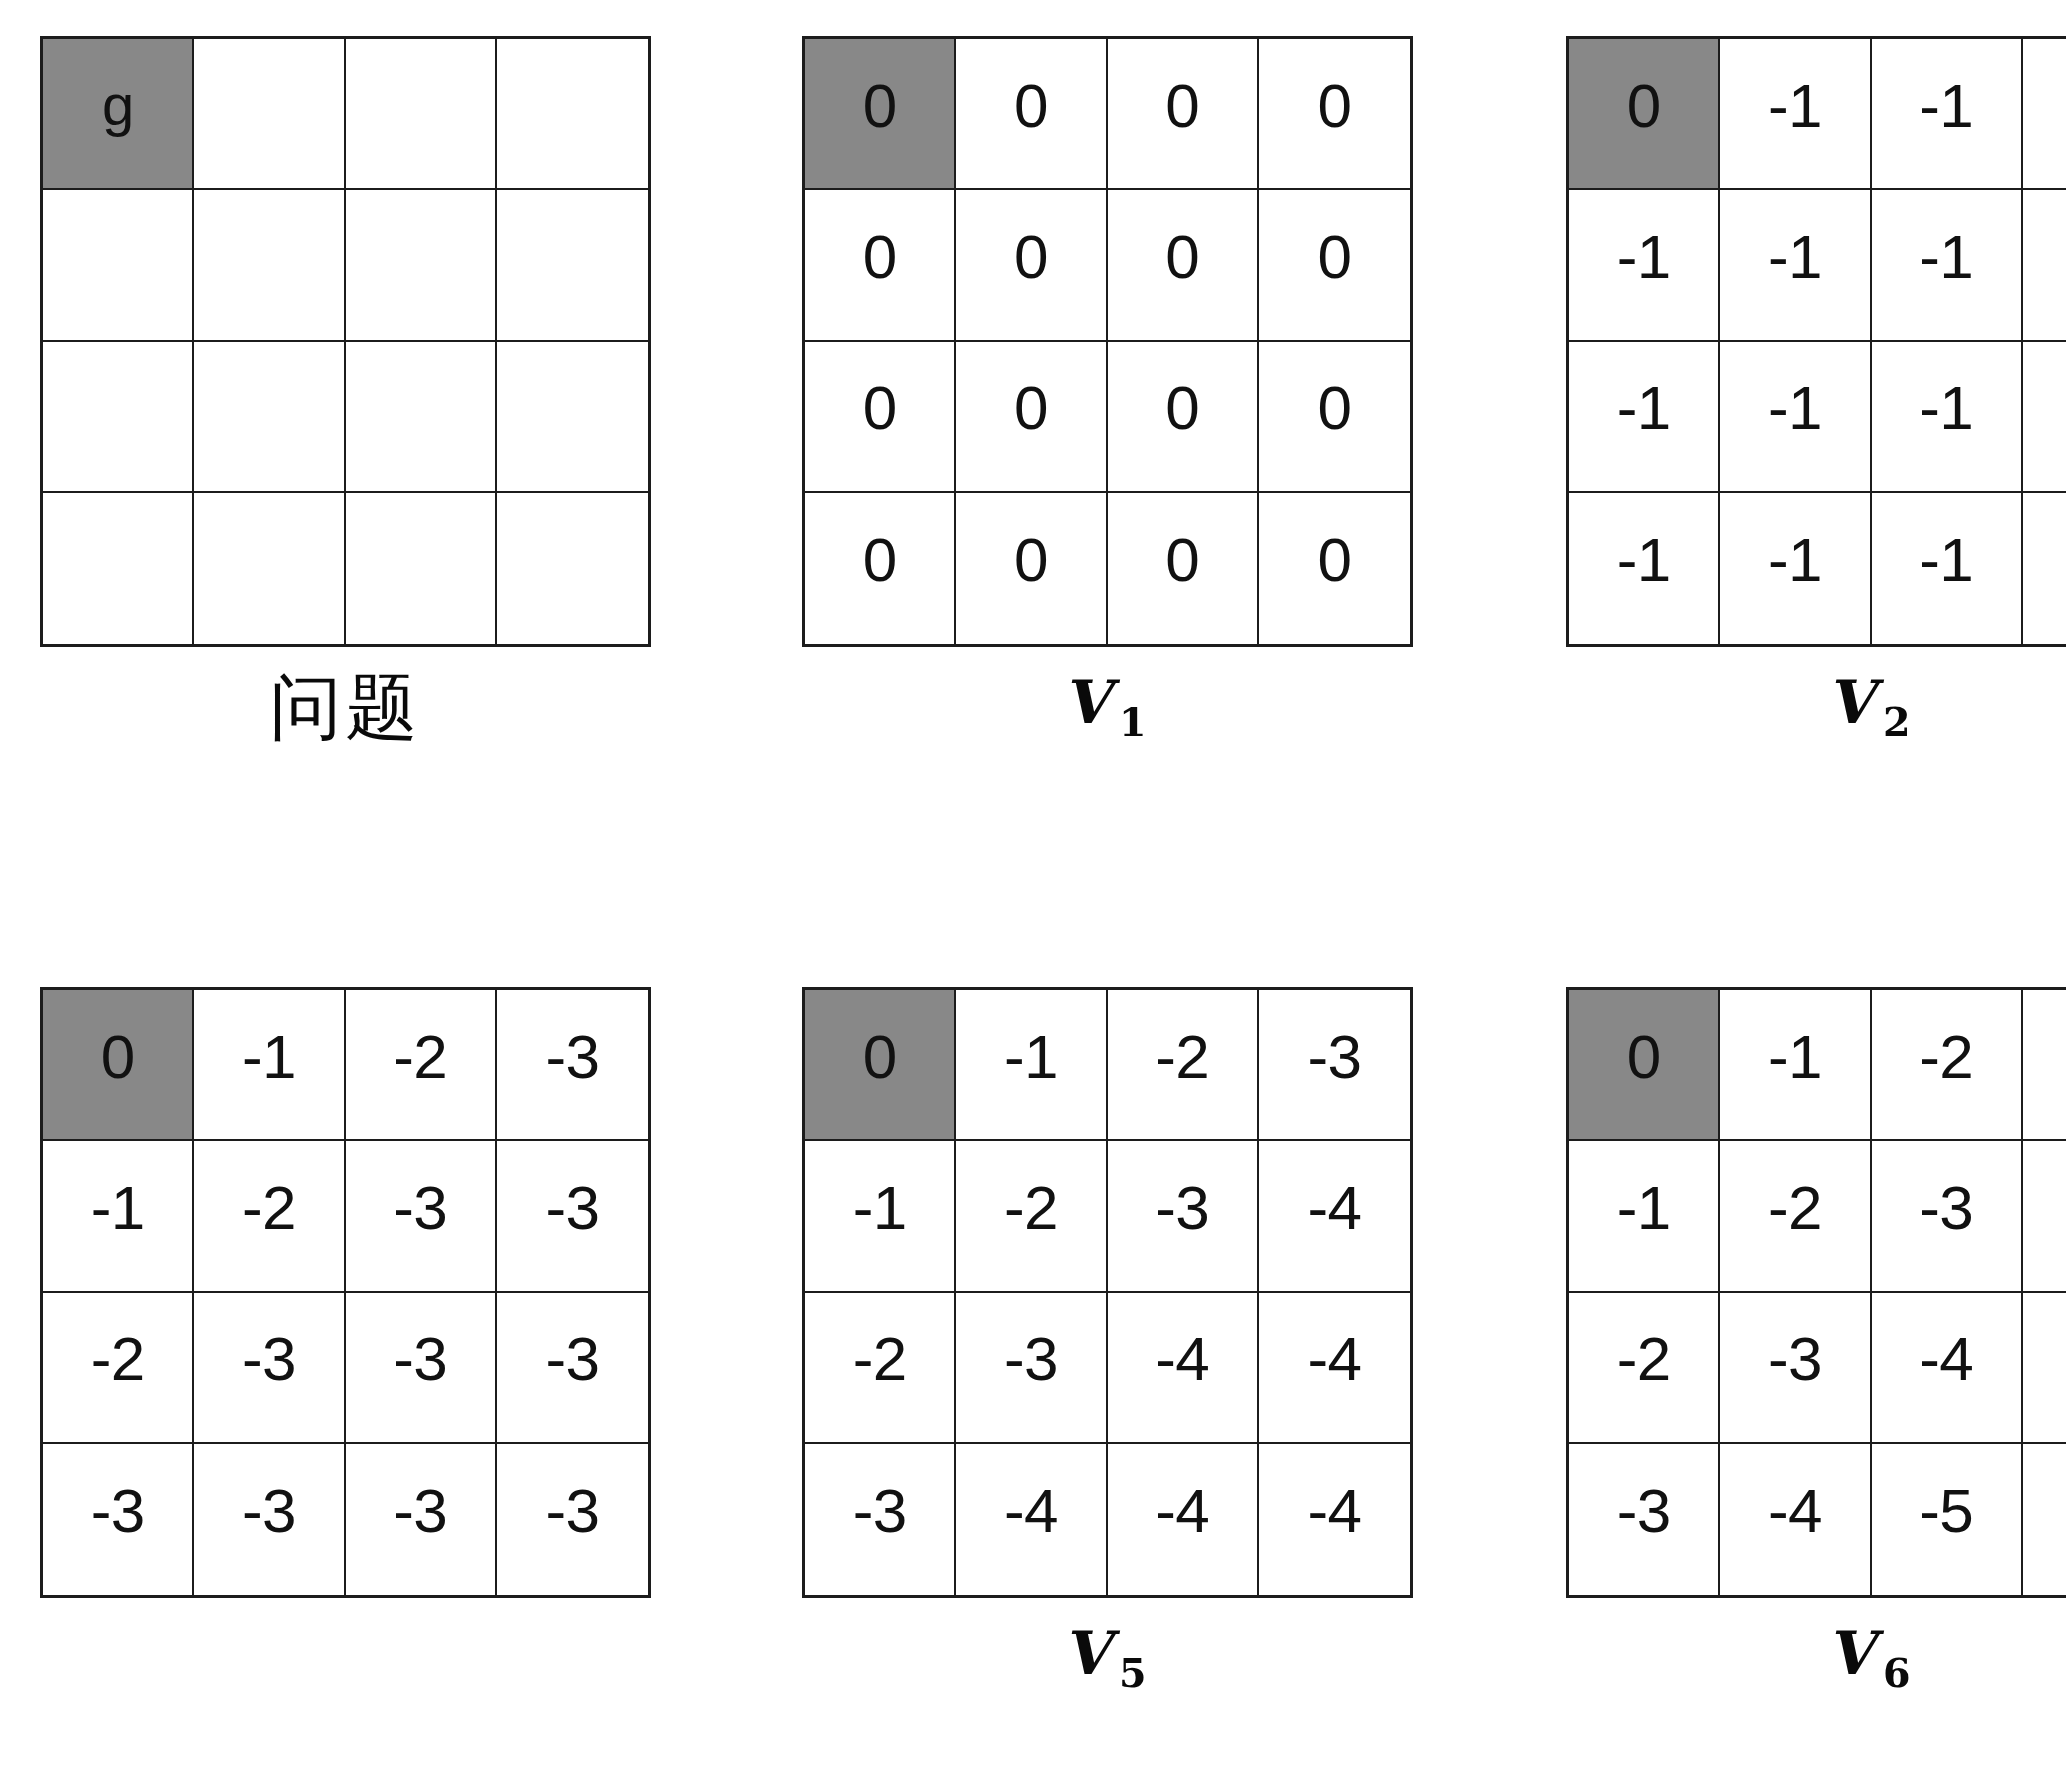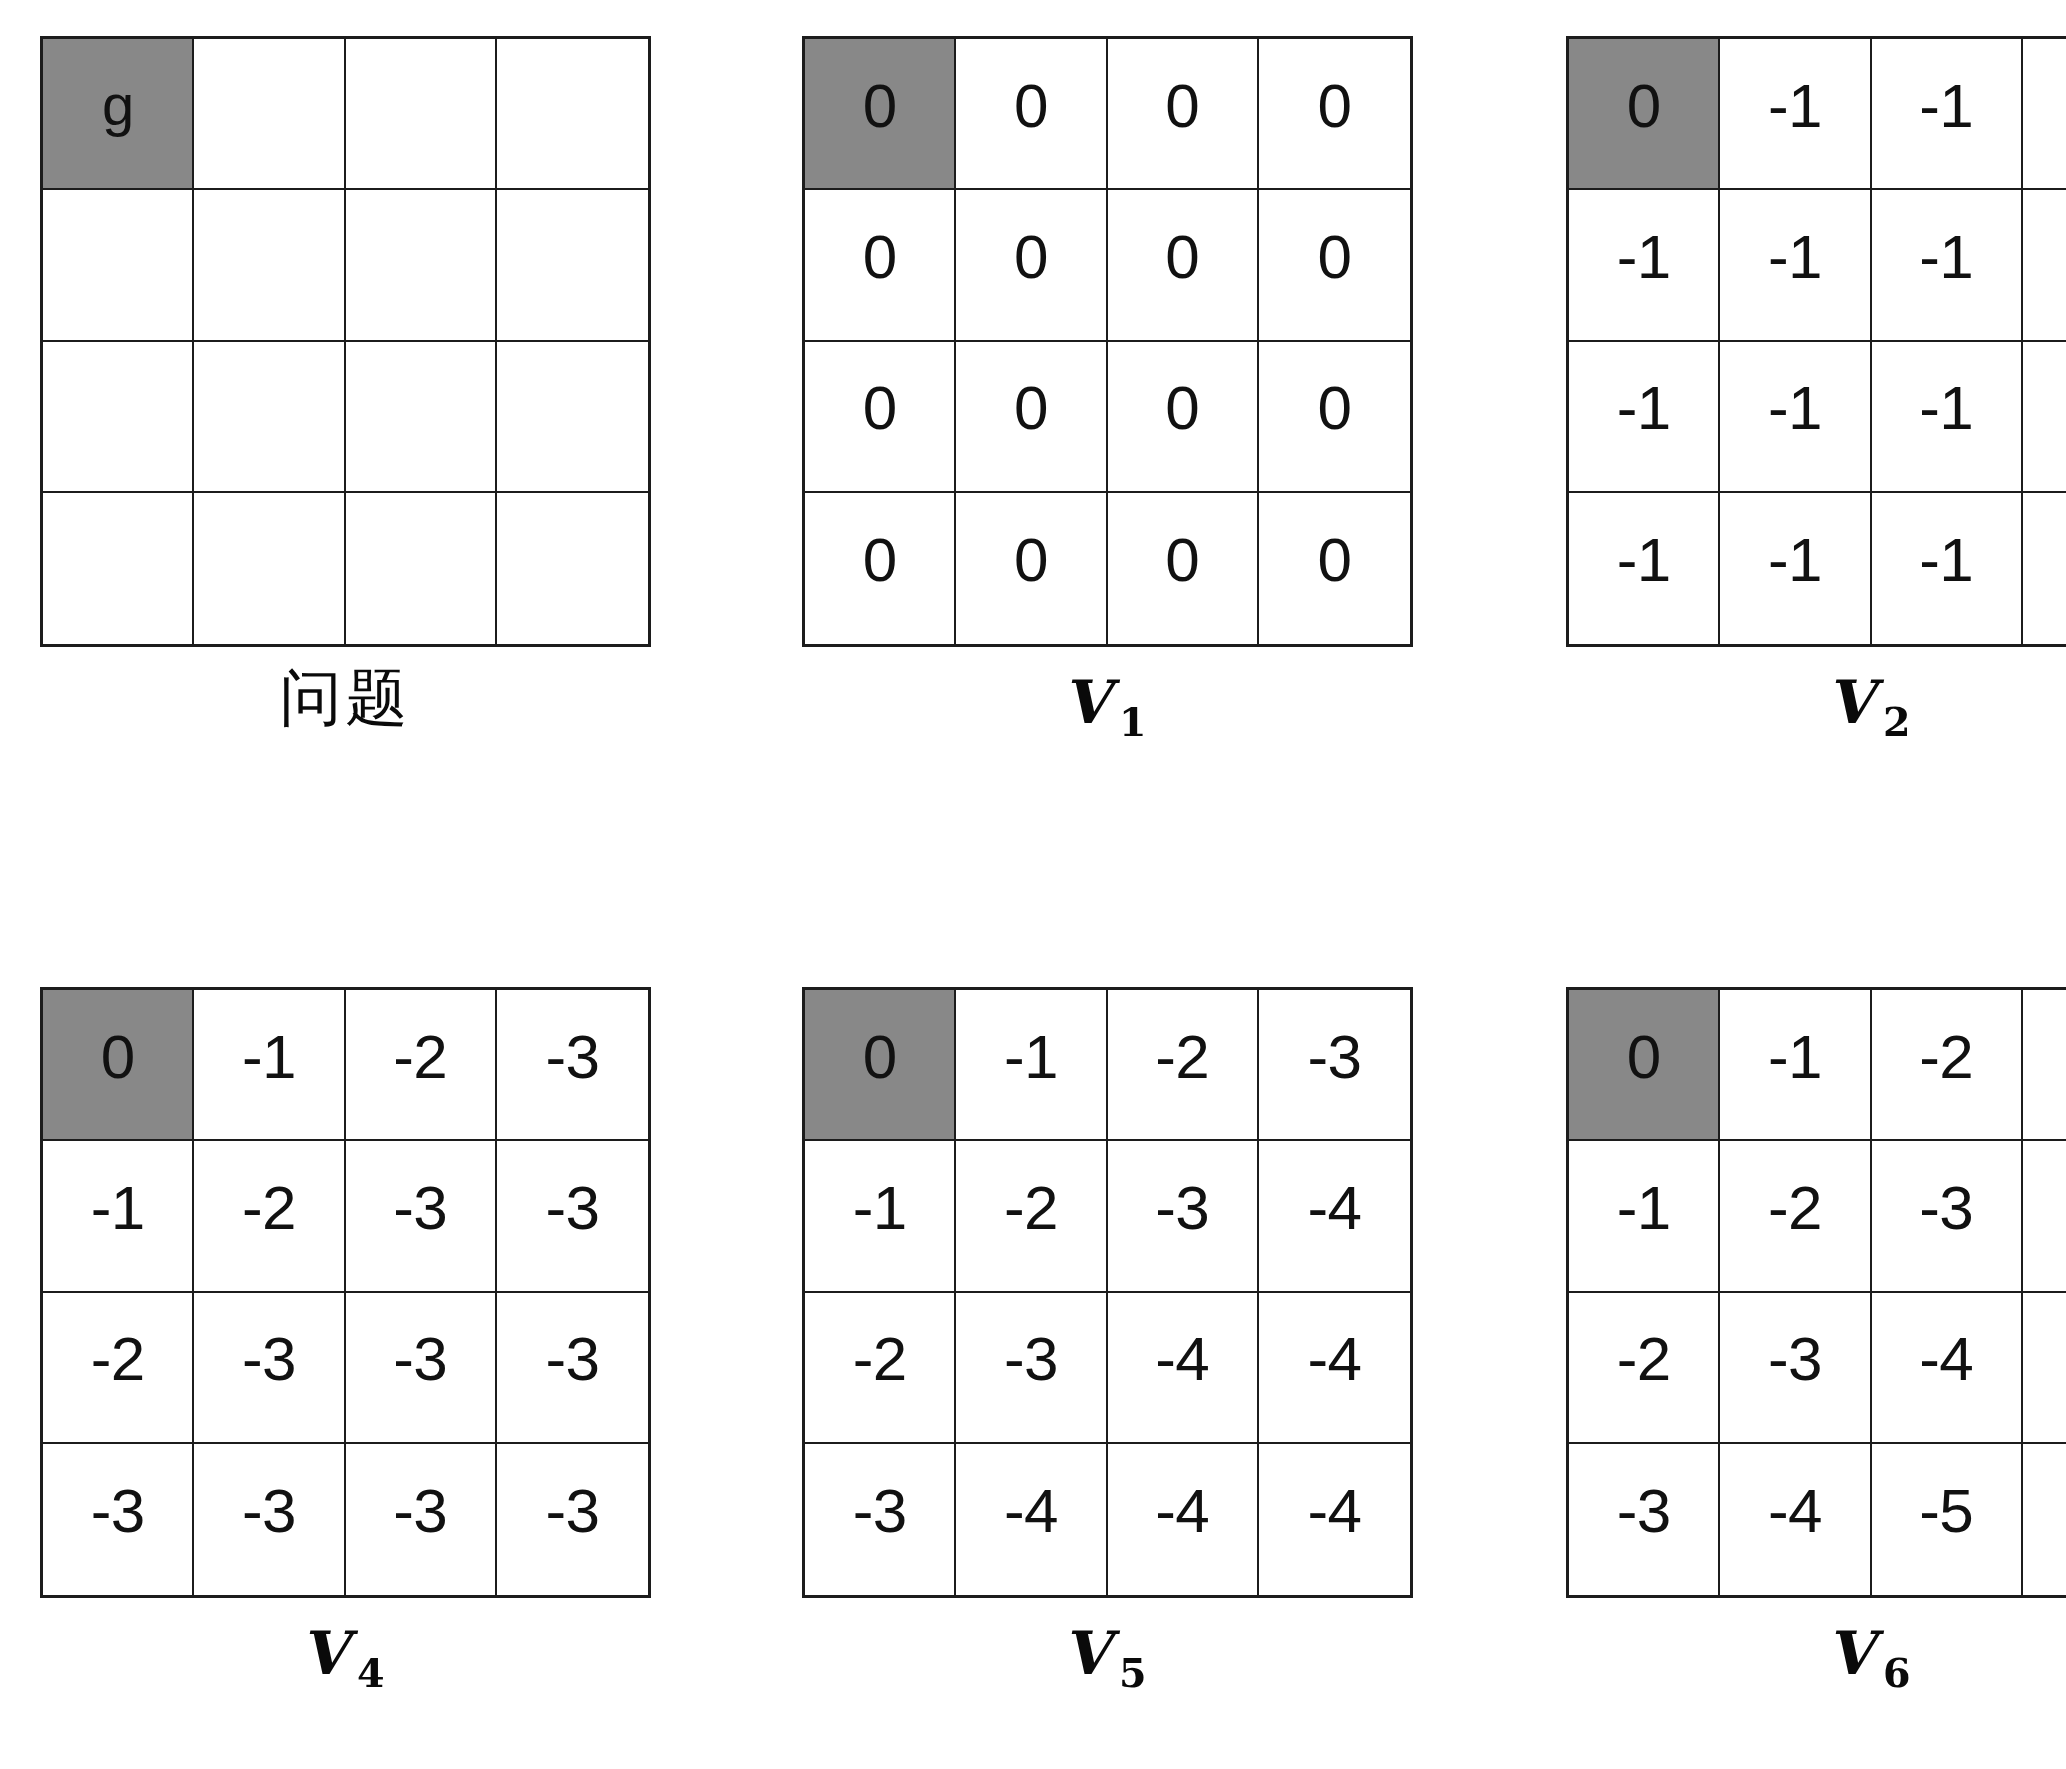--- a/index.html
+++ b/index.html
@@ -85,22 +85,22 @@
     position: absolute;
     left: 0;
     width: 611px;
     top: 636px;
     text-align: center;
     color: #0a0a0a;
     white-space: nowrap;
   }
 
   .caption-cjk {
-    font-family: Liberation Mono, monospace;
-    font-size: 62px;
+    font-family: Liberation Serif, serif;
+    font-size: 72px;
     line-height: 1;
     letter-spacing: 4.1px;
     text-align: center;
   }
 
   .caption-math {
     font-family: "DejaVu Serif", "Liberation Serif", serif;
     font-size: 60px;
     line-height: 1;
     font-weight: bold;
@@ -295,21 +295,20 @@
         <div class="cell row-last">
           <span class="cell-text">-3</span>
         </div>
         <div class="cell row-last">
           <span class="cell-text">-3</span>
         </div>
         <div class="cell col-last row-last">
           <span class="cell-text">-3</span>
         </div>
       </div>
-      <div class="caption caption-math"><span class="v">V</span><span class="sub">4</span></div>
     </div>
     <div class="panel panel-row2 panel-c2">
       <div class="grid">
         <div class="cell shaded">
           <span class="cell-text">0</span>
         </div>
         <div class="cell">
           <span class="cell-text">-1</span>
         </div>
         <div class="cell">

